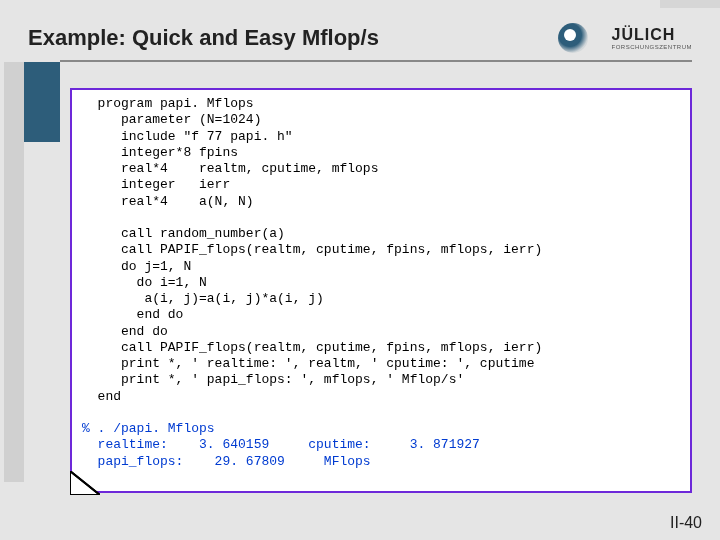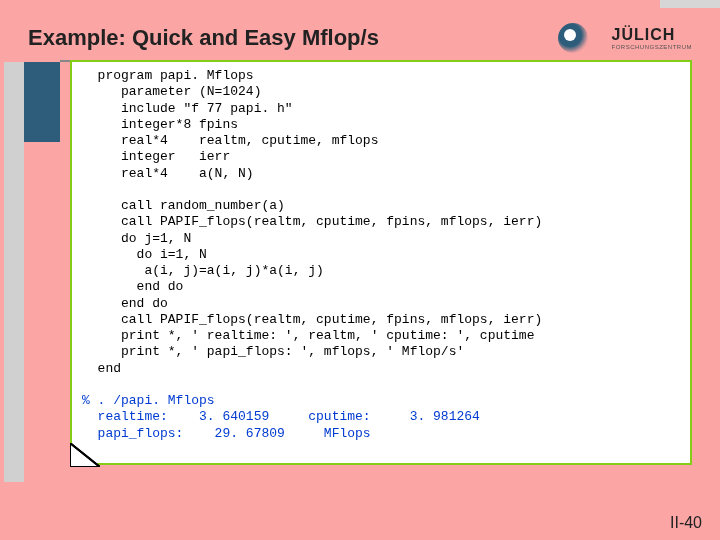--- a/index.html
+++ b/index.html
@@ -1,33 +1,33 @@
 <!DOCTYPE html>
 <html><head>
 <meta charset="utf-8">
 <style>
   * { box-sizing: border-box; margin: 0; padding: 0; }
   html, body { width: 720px; height: 540px; font-family: Arial, Helvetica, sans-serif; background: #fff; }
-  .slide { position: relative; width: 720px; height: 540px; background: #fca5a5; }
+  .slide { position: relative; width: 720px; height: 540px; background: #e5e5e5; }
   .top-accent { position: absolute; right: 0; top: 0; width: 60px; height: 8px; background: #d6d6d6; }
   .header { position: absolute; left: 28px; top: 18px; right: 28px; height: 40px; display: flex; align-items: center; justify-content: space-between; }
   .title { font-size: 22px; font-weight: bold; color: #222; }
   .logo { display: flex; align-items: center; gap: 24px; }
   .logo-mark { width: 30px; height: 30px; border-radius: 50%; background: radial-gradient(circle at 40% 40%, #2d5d7a 0%, #2d5d7a 45%, rgba(45,93,122,0.1) 70%, transparent 100%); position: relative; }
   .logo-mark::after { content: ""; position: absolute; left: 6px; top: 6px; width: 12px; height: 12px; border-radius: 50%; background: #fff; }
   .logo-text { display: flex; flex-direction: column; }
   .logo-main { font-size: 16px; font-weight: bold; letter-spacing: 1px; color: #222; }
   .logo-sub { font-size: 6px; color: #555; letter-spacing: 0.5px; }
   .hrule { position: absolute; left: 60px; right: 28px; top: 60px; height: 2px; background: #888; }
   .rail-light { position: absolute; left: 4px; top: 62px; width: 20px; height: 420px; background: #d0d0d0; }
   .rail-dark  { position: absolute; left: 24px; top: 62px; width: 36px; height: 80px; background: #2d5d7a; }
   .panel {
     position: absolute;
-    left: 70px; top: 60px; right: 28px;
-    border: 2px solid #84cc16;
+    left: 70px; top: 88px; right: 28px;
+    border: 2px solid #6d28d9;
     background: #fff;
     min-height: 405px;
   }
   .code {
     font-family: "Courier New", Courier, monospace;
     font-size: 13px;
     line-height: 1.25;
     color: #000;
     white-space: pre;
     padding: 6px 10px 6px 10px;
@@ -73,21 +73,21 @@
        do i=1, N
         a(i, j)=a(i, j)*a(i, j)
        end do
      end do
      call PAPIF_flops(realtm, cputime, fpins, mflops, ierr)
      print *, ' realtime: ', realtm, ' cputime: ', cputime
      print *, ' papi_flops: ', mflops, ' Mflop/s'
   end</span>
 
 <span class="blue">% . /papi. Mflops
-  realtime:    3. 640159     cputime:     3. 981264
+  realtime:    3. 640159     cputime:     3. 871927
   papi_flops:    29. 67809     MFlops</span></div>
     <div class="dogear-line">
       <svg width="30" height="24">
         <polygon points="0,24 30,24 0,0" fill="#fff" stroke="#000" stroke-width="2"></polygon>
         <line x1="0" y1="0" x2="30" y2="24" stroke="#000" stroke-width="2"></line>
       </svg>
     </div>
   </div>
 
   <div class="pagenum">II-40</div>

